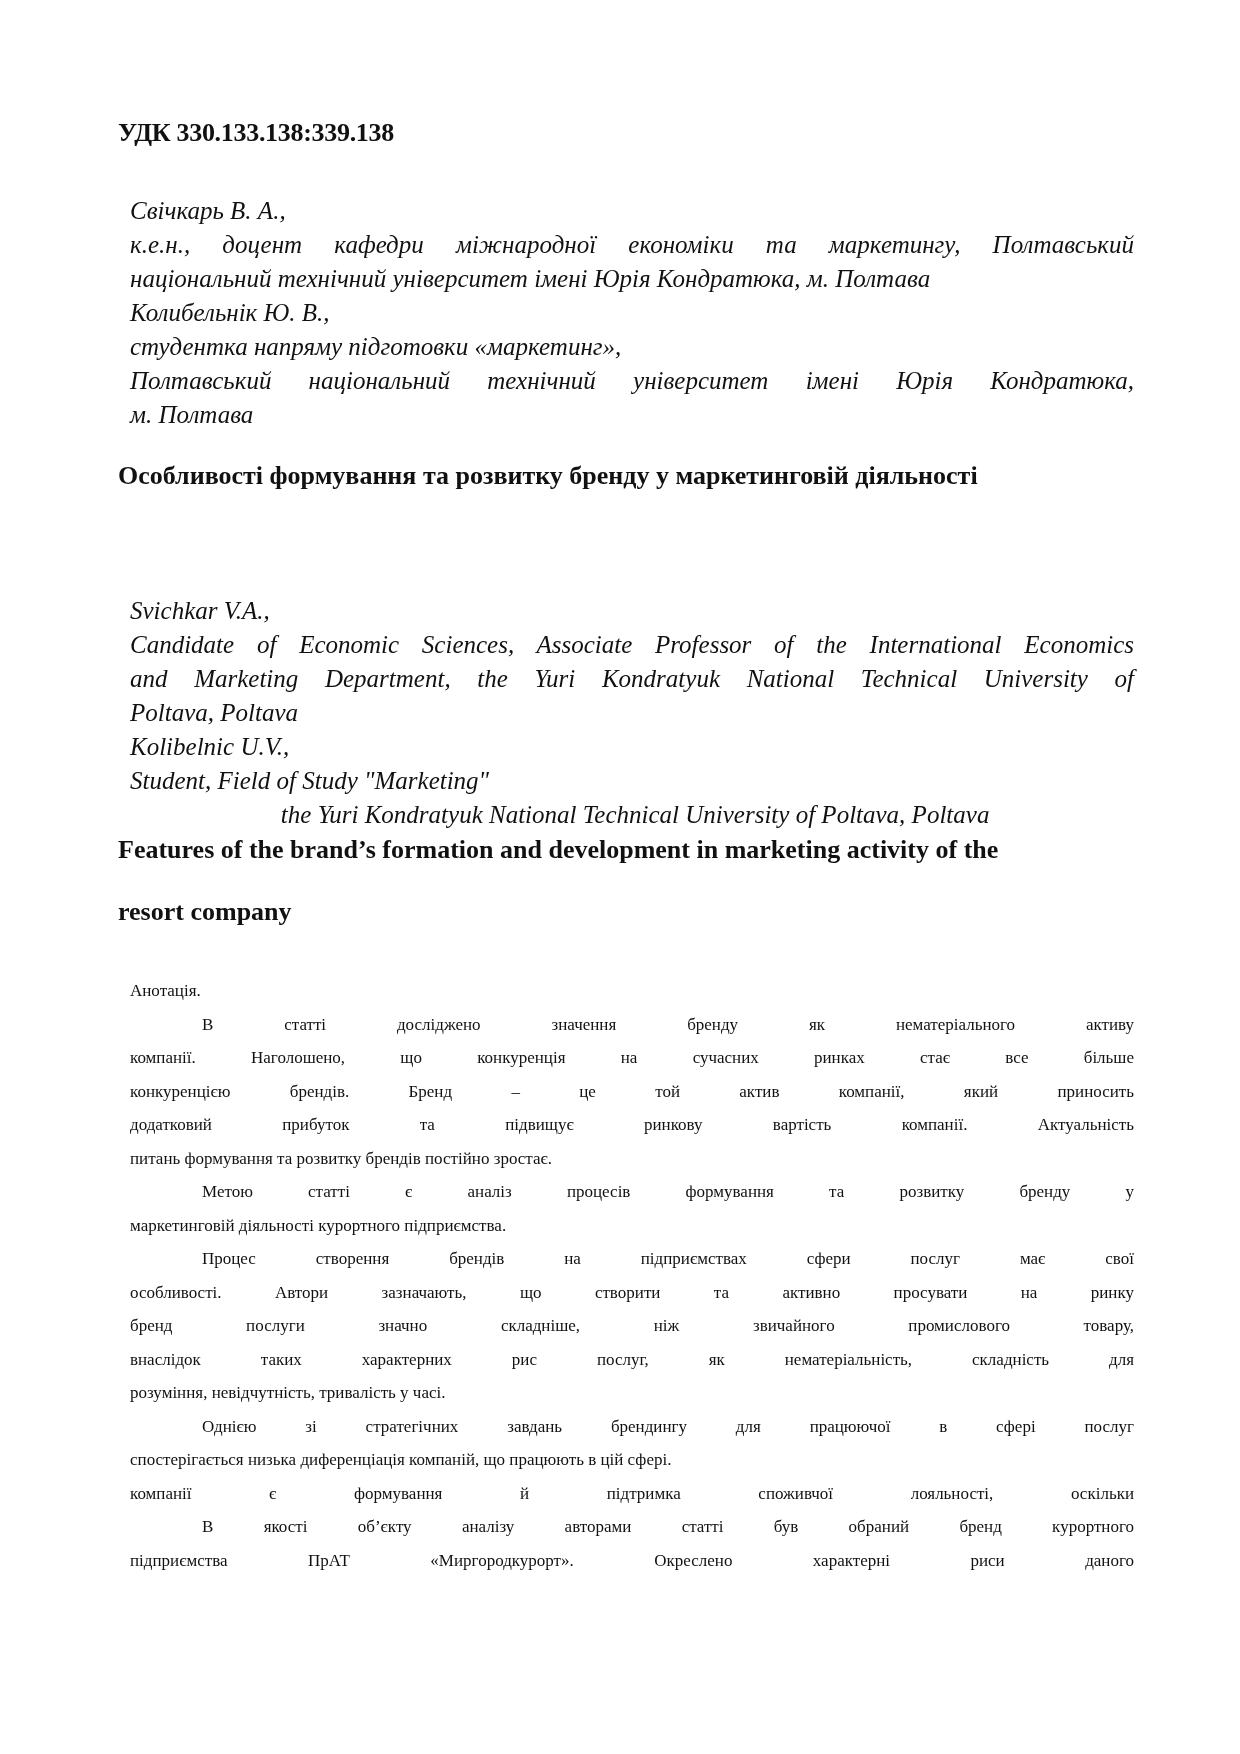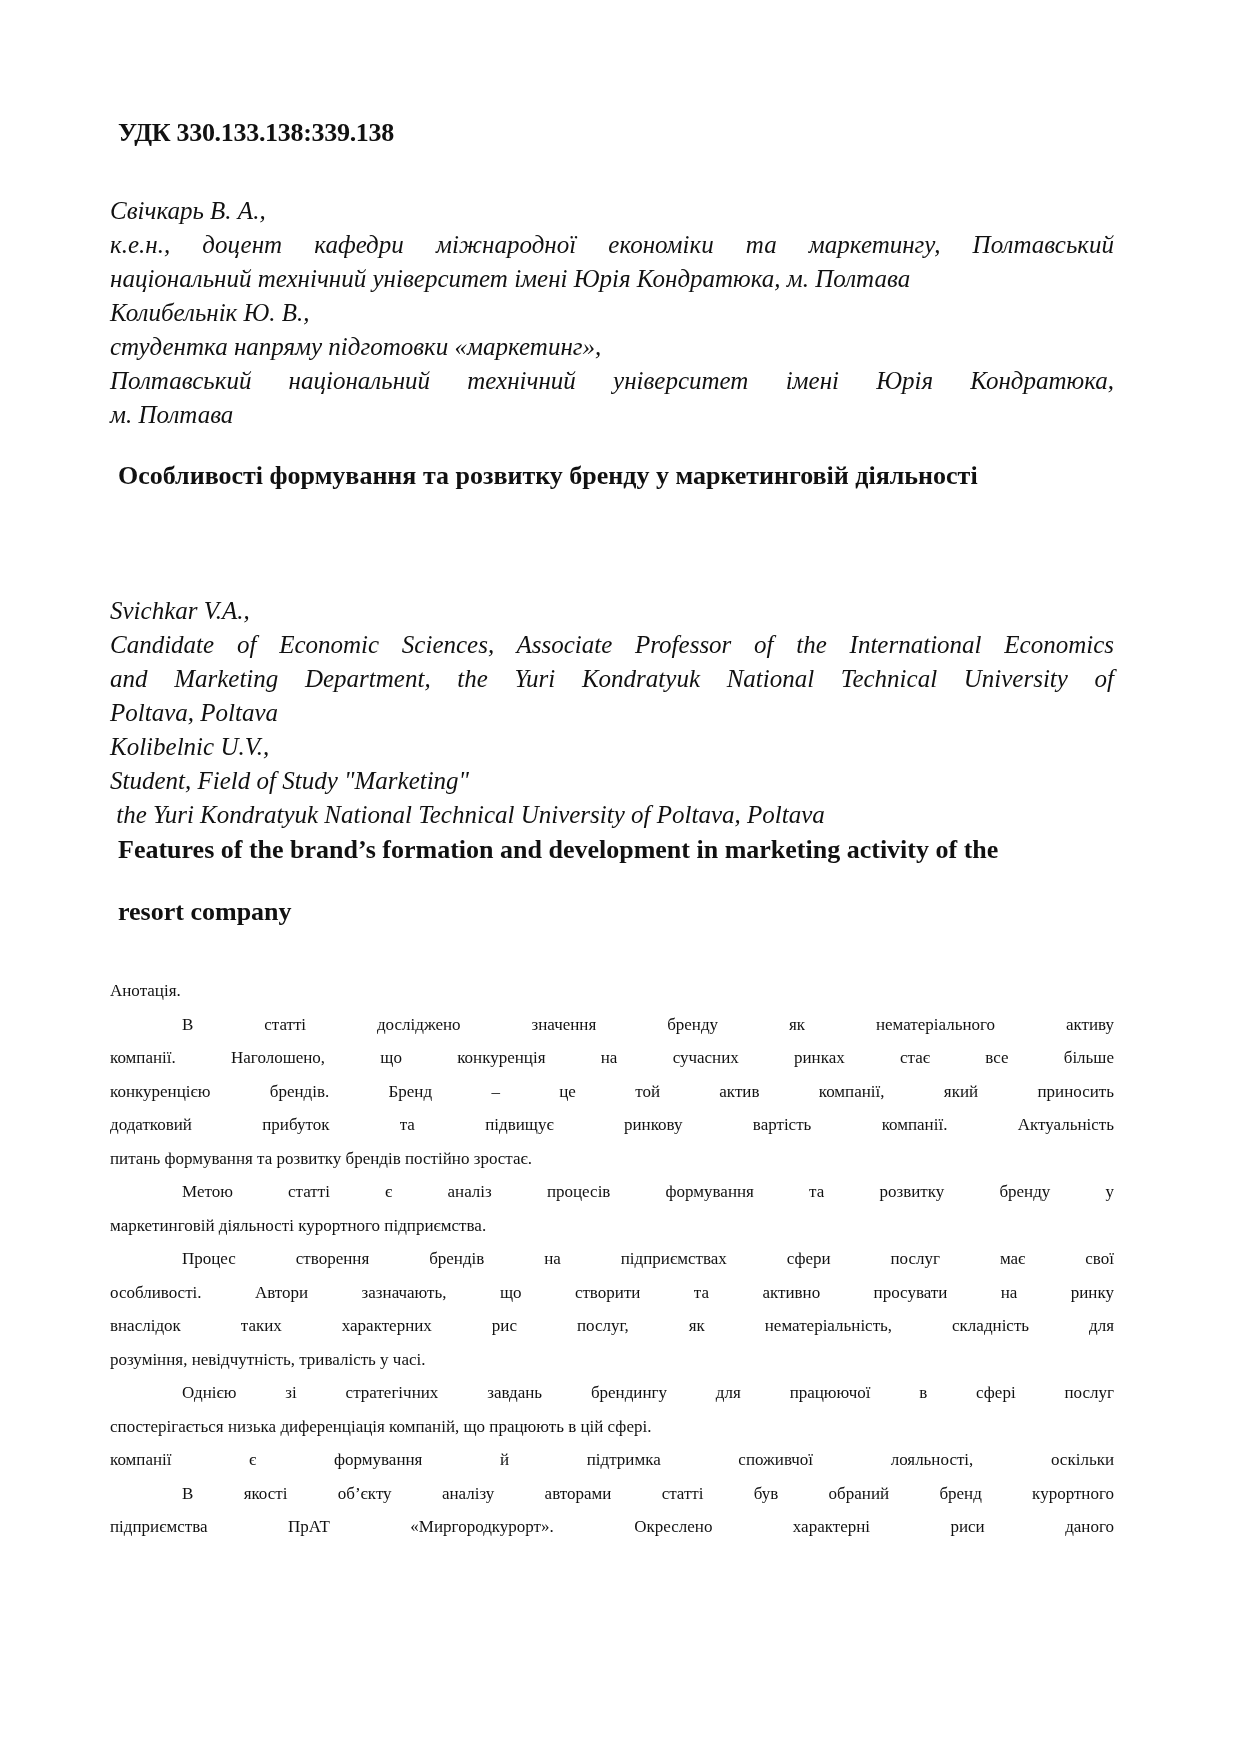--- a/index.html
+++ b/index.html
@@ -6,21 +6,21 @@
     body {
       width: 1240px; height: 1754px; position: relative; overflow: hidden;
       font-family: "Liberation Serif", "DejaVu Serif", serif;
       color: #111111;
     }
     .page { position: absolute; left: 0; top: 0; width: 1240px; height: 1754px; }
     .udc {
       position: absolute; left: 118px; top: 118px;
       font-weight: bold; font-size: 26px; letter-spacing: -0.3px;
     }
-    .block { position: absolute; left: 110px; width: 1004px; }
+    .block { position: absolute; left: 130px; width: 1004px; }
     .it { font-style: italic; font-size: 25px; line-height: 34px; }
     .line { display: block; white-space: nowrap; }
     .just { text-align: justify; text-align-last: justify; white-space: normal; }
     .title {
       position: absolute; left: 118px; width: 1004px; text-align: left;
       font-weight: bold; font-size: 26px; line-height: 48px;
     }
     .body-text { font-size: 17px; line-height: 33.5px; }
     .para { display: block; }
     .para .ln { display: block; white-space: nowrap; }
@@ -48,21 +48,21 @@
     <div>Особливості формування та розвитку бренду у маркетинговій діяльності</div>
   </div>
 
   <div class="block it" style="top:594px;">
     <span class="line">Svichkar V.A.,</span>
     <span class="line just">Candidate of Economic Sciences, Associate Professor of the International Economics</span>
     <span class="line just">and Marketing Department, the Yuri Kondratyuk National Technical University of</span>
     <span class="line">Poltava, Poltava</span>
     <span class="line">Kolibelnic U.V.,</span>
     <span class="line">Student, Field of Study "Marketing"</span>
-    <span class="line" style="white-space:pre;"> the Yuri Kondratyuk National Technical University of Poltava, Poltava</span>
+    <span class="line" style="white-space:pre;text-align:center;"> the Yuri Kondratyuk National Technical University of Poltava, Poltava</span>
   </div>
 
   <div class="title" style="top:826px;">
     <div>Features of the brand’s formation and development in marketing activity of the</div>
     <div style="margin-top:14px;">resort company</div>
   </div>
 
   <div class="block body-text" style="top:974px;">
     <span class="line">Анотація.</span>
 
@@ -75,20 +75,21 @@
     </div>
 
     <div class="para">
       <span class="ln j indent">Метою статті є аналіз процесів формування та розвитку бренду у</span>
       <span class="ln">маркетинговій діяльності курортного підприємства.</span>
     </div>
 
     <div class="para">
       <span class="ln j indent">Процес створення брендів на підприємствах сфери послуг має свої</span>
       <span class="ln j">особливості. Автори зазначають, що створити та активно просувати на ринку</span>
+      <span class="ln j">бренд послуги значно складніше, ніж звичайного промислового товару,</span>
       <span class="ln j">внаслідок таких характерних рис послуг, як нематеріальність, складність для</span>
       <span class="ln">розуміння, невідчутність, тривалість у часі.</span>
     </div>
 
     <div class="para">
       <span class="ln j indent">Однією зі стратегічних завдань брендингу для працюючої в сфері послуг</span>
       <span class="ln">спостерігається низька диференціація компаній, що працюють в цій сфері.</span>
       <span class="ln j">компанії є формування й підтримка споживчої лояльності, оскільки</span>
     </div>
 

